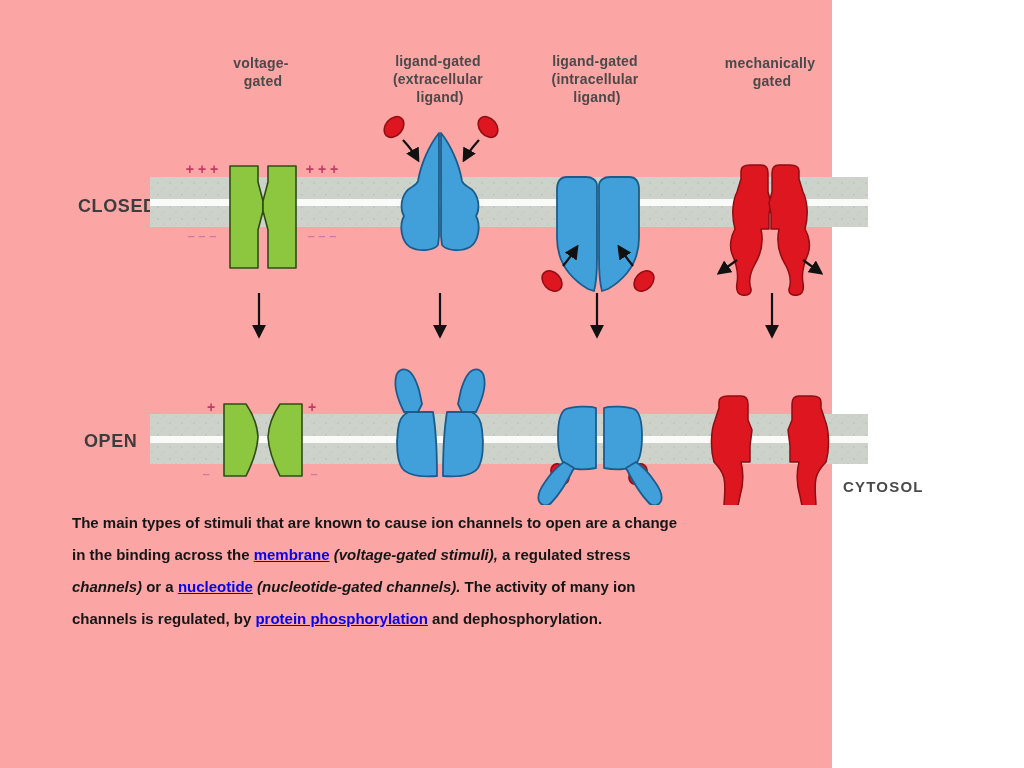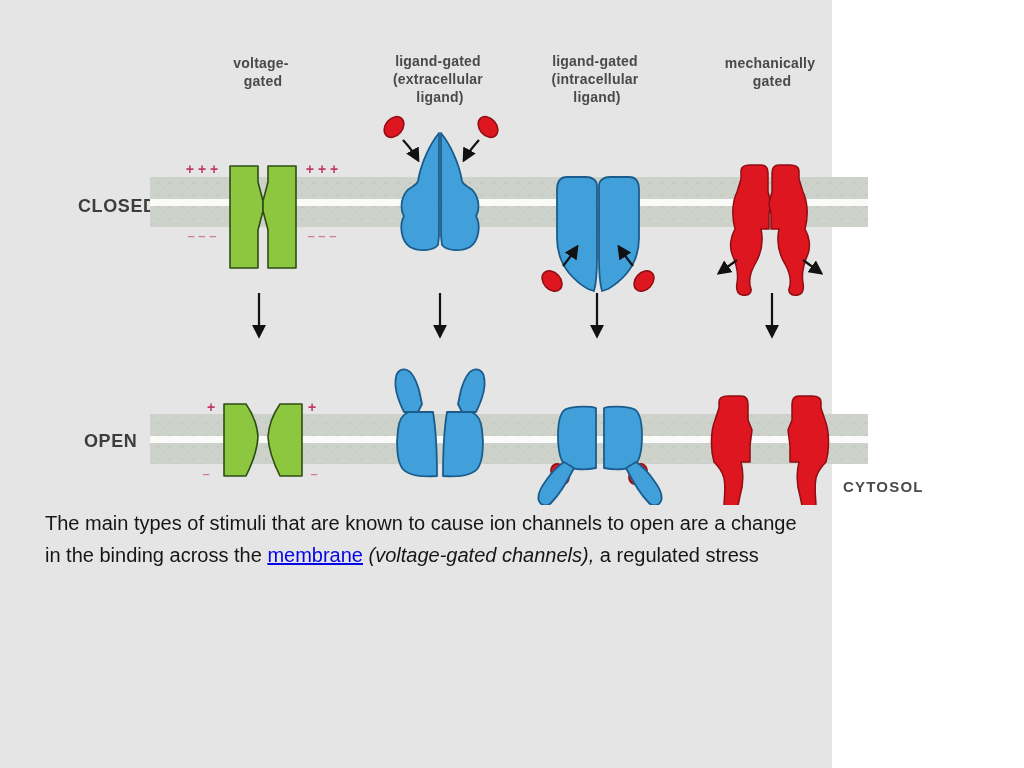--- a/index.html
+++ b/index.html
@@ -1,35 +1,35 @@
 <!DOCTYPE html>
 <html><head>
 <meta charset="utf-8">
 <style>
   html,body{margin:0;padding:0;background:#ffffff;}
   body{width:1024px;height:768px;overflow:hidden;font-family:"Liberation Sans",sans-serif;}
-  .slide{position:relative;width:832px;height:768px;background:#e5e5e5;}
+  .slide{position:relative;width:832px;height:768px;background:#fca5a5;}
   svg.diagram{position:absolute;left:0;top:0;}
 
   
   .cl{font-size:14px;font-weight:bold;fill:#4a4a4a;letter-spacing:.2px;}
   .rowlab{font-size:18px;font-weight:bold;fill:#3d3d3d;letter-spacing:.6px;}
   .cyt{font-size:15px;font-weight:bold;fill:#4a4a4a;letter-spacing:1.2px;}
   .chg{font-size:14px;font-weight:bold;fill:#c23a66;}
   .chgm{font-size:13px;font-weight:bold;fill:#cd7ba2;}
 
   
   .grn{fill:#8dc63f;stroke:#2e4d14;stroke-width:1.6;stroke-linejoin:round;}
   .blu{fill:#41a0da;stroke:#1b5c8c;stroke-width:1.8;stroke-linejoin:round;}
   .red{fill:#dd1620;stroke:#8f0d13;stroke-width:1.5;stroke-linejoin:round;}
   .arw{stroke:#111;stroke-width:2.2;fill:none;}
 
   
-  .paragraph{position:absolute;left:45px;top:507px;width:900px;color:#161616;
-             font-size:20px;line-height:32px;}
+  .paragraph{position:absolute;left:72px;top:507px;width:900px;color:#161616;
+             font-size:15px;line-height:32px;font-weight:bold;}
   .tline{white-space:nowrap;}
   .it{font-style:italic;}
   a.lnk{color:#0505e8;text-decoration:underline;cursor:pointer;}
 </style>
 </head>
 <body>
 
 <div class="slide">
 
 <svg class="diagram" width="1024" height="505" viewBox="0 0 1024 505">
@@ -151,16 +151,18 @@
   <g>
     <path class="red" d="M714,462 C710,448 711,430 715,420 L719,408 L719,402 C719,398 723,396 728,396 L741,396 C746,396 748,399 748,404 L748,420 L752,430 L750,446 L750,462 L741,462 C744,474 743,486 740,496 C738,506 737,512 733,514 C728,516 724,513 724,507 C724,498 726,488 724,478 C722,470 718,466 714,462 Z"></path>
     <path class="red" d="M826,462 C830,448 829,430 825,420 L821,408 L821,402 C821,398 817,396 812,396 L799,396 C794,396 792,399 792,404 L792,420 L788,430 L790,446 L790,462 L799,462 C796,474 797,486 800,496 C802,506 803,512 807,514 C812,516 816,513 816,507 C816,498 814,488 816,478 C818,470 822,466 826,462 Z"></path>
   </g>
 
   <text class="cyt" x="843" y="492">CYTOSOL</text>
 </svg>
 
 <div class="paragraph">
       <div class="tline"><span class="nr">The main types of stimuli that are known to cause ion channels to open are a change</span></div>
-      <div class="tline"><span class="nr">in the binding across the </span><a class="lnk" href="#">membrane</a><span class="nr"> </span><span class="it">(voltage-gated channels),</span><span class="nr"> a regulated stress</span></div>
+      <div class="tline"><span class="nr">in the binding across the </span><a class="lnk" href="#">membrane</a><span class="nr"> </span><span class="it">(voltage-gated stimuli),</span><span class="nr"> a regulated stress</span></div>
+      <div class="tline"><span class="it">channels)</span><span class="nr"> or a </span><a class="lnk" href="#">nucleotide</a><span class="nr"> </span><span class="it">(nucleotide-gated channels).</span><span class="nr"> The activity of many ion</span></div>
+      <div class="tline"><span class="nr">channels is regulated, by </span><a class="lnk" href="#">protein phosphorylation</a><span class="nr"> and dephosphorylation.</span></div>
     </div>
 
 </div>
 
 </body></html>

